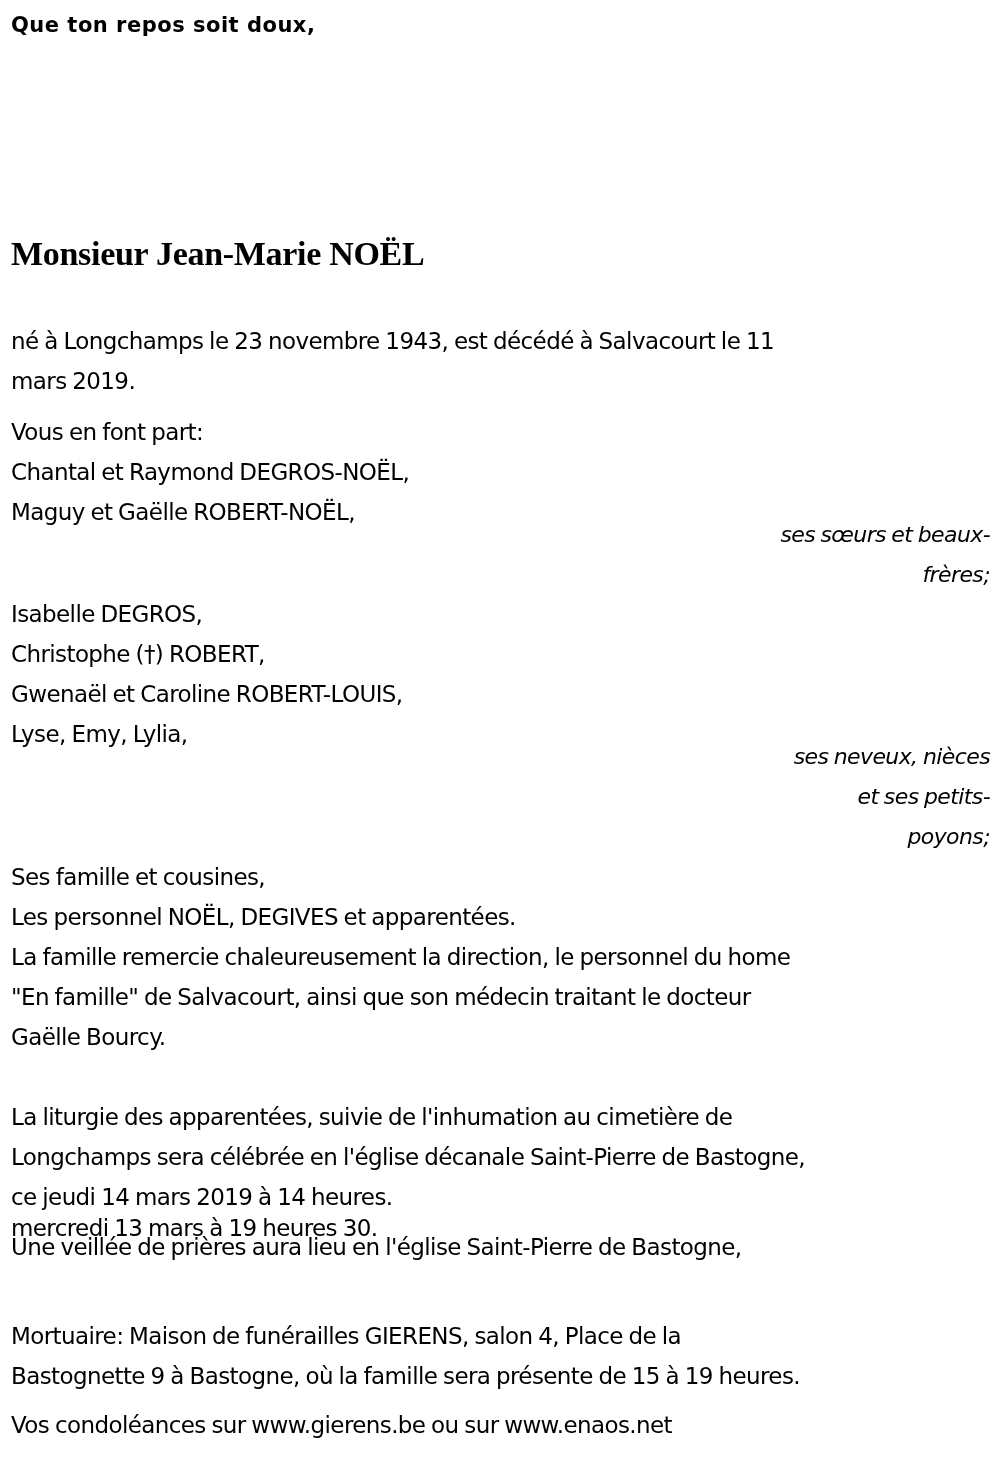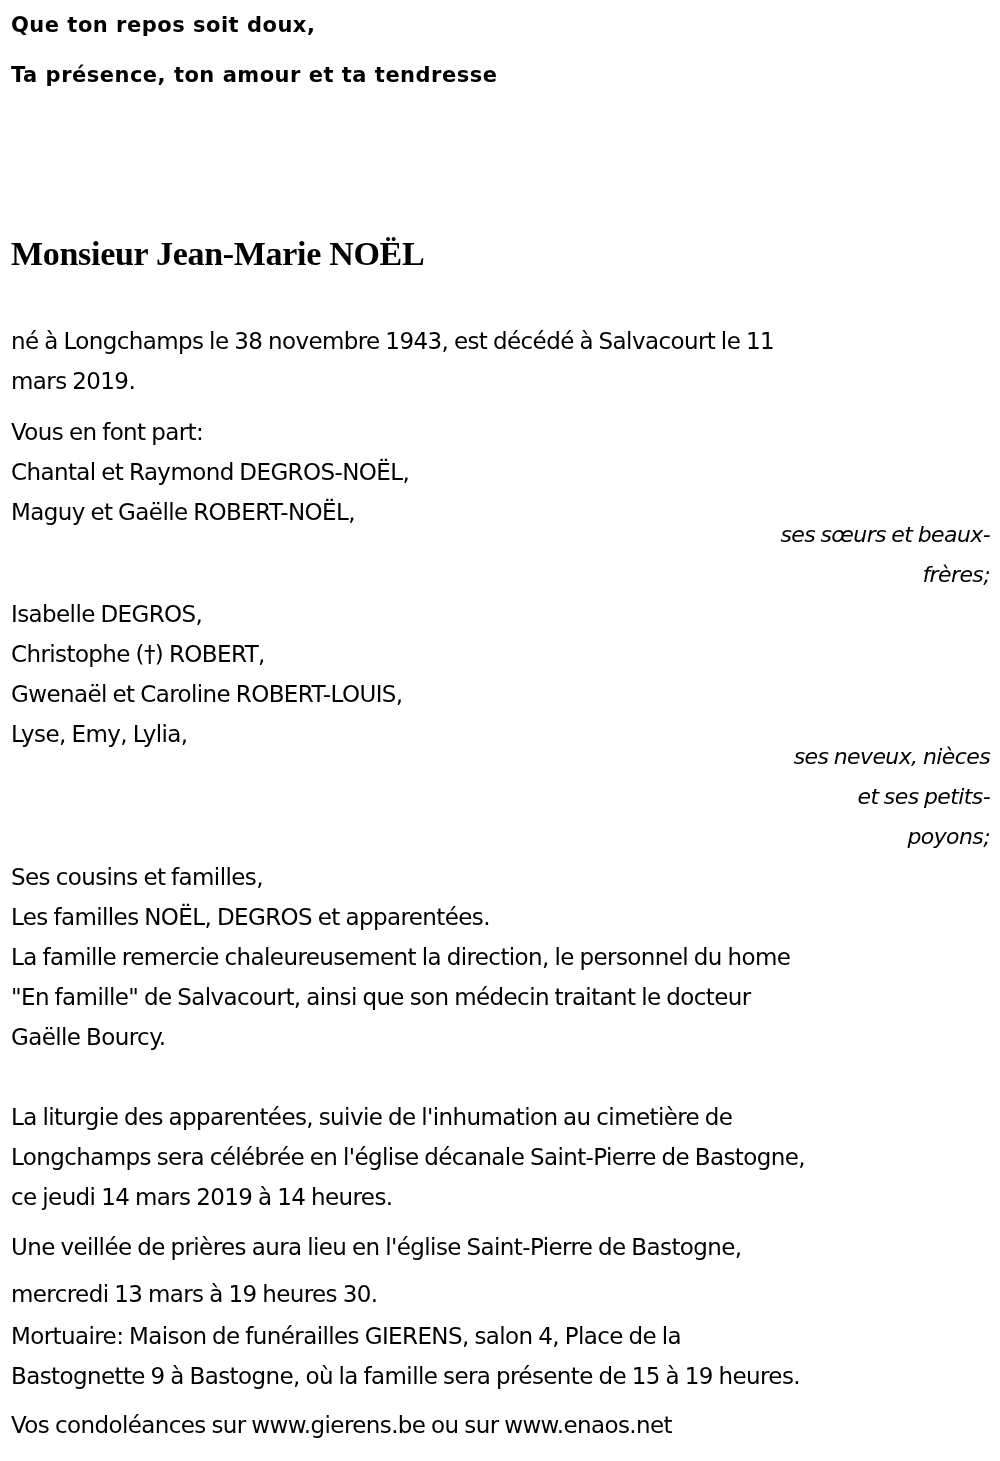--- a/index.html
+++ b/index.html
@@ -68,57 +68,56 @@
       letter-spacing: -0.6px;
     }
   </style>
 </head>
 <body>
 
 <div class="page">
 
   <div class="poem">
     <div class="poem-line">Que ton repos soit doux,</div>
-    <div class="poem-line">Ta présence, ton amour et ta tendresse</div>
   </div>
 
   <div class="title">Monsieur Jean-Marie NOËL</div>
 
   <div class="body-text">
 
-    <div class="line" style="top:321px">né à Longchamps le 38 novembre 1943, est décédé à Salvacourt le 11</div>
+    <div class="line" style="top:321px">né à Longchamps le 23 novembre 1943, est décédé à Salvacourt le 11</div>
     <div class="line" style="top:361px">mars 2019.</div>
 
     <div class="line" style="top:412px">Vous en font part:</div>
     <div class="line" style="top:452px">Chantal et Raymond DEGROS-NOËL,</div>
     <div class="line" style="top:492px">Maguy et Gaëlle ROBERT-NOËL,</div>
     <div class="right" style="top:515px">ses sœurs et beaux-</div>
     <div class="right" style="top:555px">frères;</div>
 
     <div class="line" style="top:594px">Isabelle DEGROS,</div>
     <div class="line" style="top:634px">Christophe (†) ROBERT,</div>
     <div class="line" style="top:674px">Gwenaël et Caroline ROBERT-LOUIS,</div>
     <div class="line" style="top:714px">Lyse, Emy, Lylia,</div>
     <div class="right" style="top:737px">ses neveux, nièces</div>
     <div class="right" style="top:777px">et ses petits-</div>
     <div class="right" style="top:817px">poyons;</div>
 
-    <div class="line" style="top:857px">Ses cousins et familles,</div>
-    <div class="line" style="top:897px">Les familles NOËL, DEGROS et apparentées.</div>
+    <div class="line" style="top:857px">Ses famille et cousines,</div>
+    <div class="line" style="top:897px">Les personnel NOËL, DEGIVES et apparentées.</div>
 
     <div class="line" style="top:937px">La famille remercie chaleureusement la direction, le personnel du home</div>
     <div class="line" style="top:977px">"En famille" de Salvacourt, ainsi que son médecin traitant le docteur</div>
     <div class="line" style="top:1017px">Gaëlle Bourcy.</div>
 
     <div class="line" style="top:1097px">La liturgie des apparentées, suivie de l'inhumation au cimetière de</div>
     <div class="line" style="top:1137px">Longchamps sera célébrée en l'église décanale Saint-Pierre de Bastogne,</div>
     <div class="line" style="top:1177px">ce jeudi 14 mars 2019 à 14 heures.</div>
 
     <div class="line" style="top:1227px">Une veillée de prières aura lieu en l'église Saint-Pierre de Bastogne,</div>
-    <div class="line" style="top:1274px">mercredi 13 mars à 19 heures 30.</div>
+    <div class="line" style="top:1208px">mercredi 13 mars à 19 heures 30.</div>
 
     <div class="line" style="top:1316px">Mortuaire: Maison de funérailles GIERENS, salon 4, Place de la</div>
     <div class="line" style="top:1356px">Bastognette 9 à Bastogne, où la famille sera présente de 15 à 19 heures.</div>
 
     <div class="line" style="top:1405px">Vos condoléances sur www.gierens.be ou sur www.enaos.net</div>
   </div>
 
 </div>
 
 </body></html>

